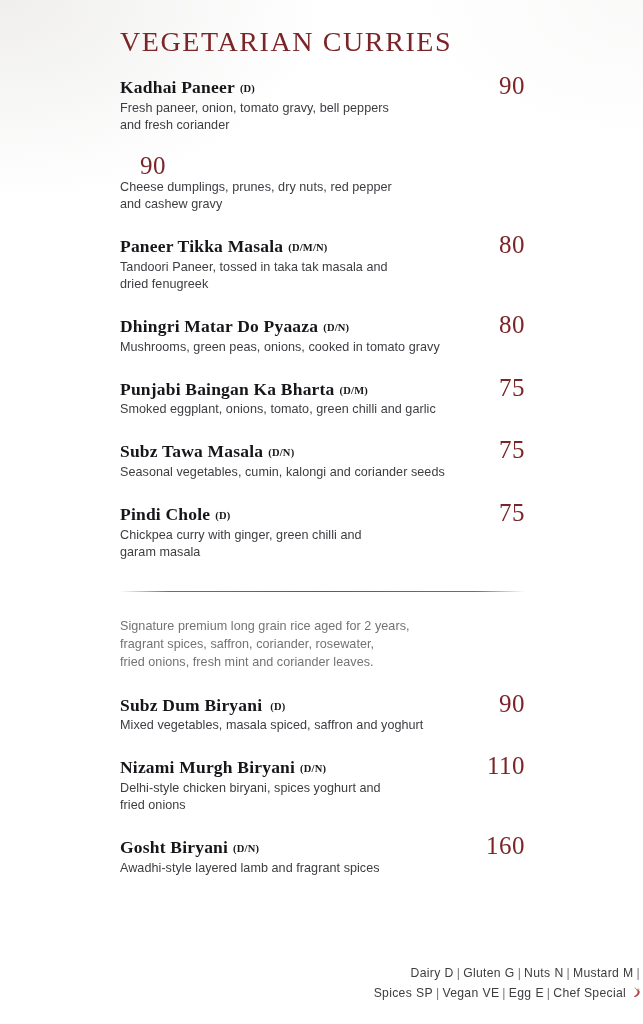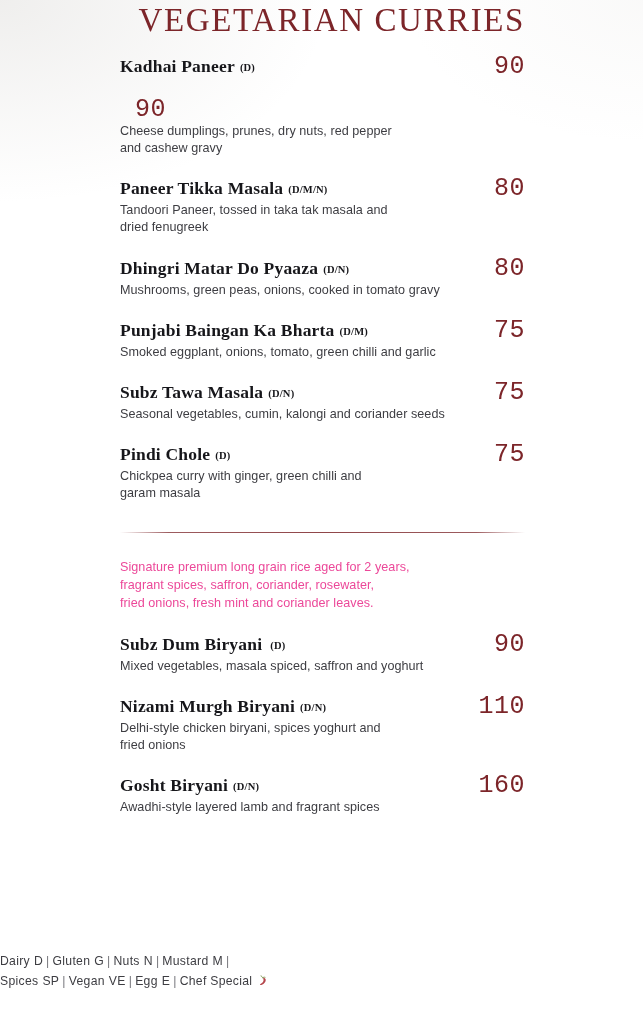--- a/index.html
+++ b/index.html
@@ -36,23 +36,22 @@
 
   
   .section-title {
     font-family: "Liberation Serif", serif;
     color: #7c2529;
     letter-spacing: 1.6px;
     line-height: 1;
     white-space: nowrap;
   }
   .section-title.curries {
-    font-size: 33px;
-    padding-top: 4px;
-    text-align: right;
+    font-size: 28px;
+    padding-top: 28px;
   }
   .section-title.biryani {
     font-size: 31px;
   }
 
   
   .items {
     margin: 0;
     padding: 0;
     list-style: none;
@@ -82,21 +81,21 @@
     font-family: "Liberation Serif", serif;
     font-weight: bold;
     font-size: 10.5px;
     color: #16161a;
     letter-spacing: 0.2px;
     margin-left: 5px;
     vertical-align: 1px;
     white-space: nowrap;
   }
   .item-price {
-    font-family: Liberation Mono, monospace;
+    font-family: Liberation Serif, serif;
     font-size: 25px;
     color: #7c2529;
     line-height: 1;
     letter-spacing: 0.5px;
     flex: 0 0 auto;
     min-width: 46px;
     text-align: right;
     position: relative;
     top: 1px;
   }
@@ -120,36 +119,36 @@
       rgba(124,37,41,0.75) 12%,
       rgba(124,37,41,0.85) 50%,
       rgba(124,37,41,0.75) 88%,
       rgba(124,37,41,0) 100%);
   }
 
   .biryani-block { margin-top: 26px; }
   .section-note {
     font-family: "Liberation Sans", sans-serif;
     font-size: 12.6px;
-    color: #ec4899;
+    color: #737373;
     line-height: 1.42;
     letter-spacing: 0.05px;
     margin-top: 18px;
     max-width: 370px;
     white-space: pre-line;
   }
   .biryani-block .items { margin-top: 9px; }
 
   
   .footer {
     position: absolute;
     left: 0;
     right: 0;
-    bottom: 30px;
-    text-align: left;
+    bottom: 18px;
+    text-align: right;
     z-index: 1;
   }
   .legend-line {
     font-family: "Liberation Sans", sans-serif;
     font-size: 12.2px;
     color: #3d3d42;
     line-height: 1.62;
     letter-spacing: 0.3px;
   }
   .legend-line .sep {
@@ -182,20 +181,22 @@
 
   <div>
     <div class="section-title curries">VEGETARIAN CURRIES</div>
 
     <ul class="items">
       <li class="item first">
         <div class="item-head">
           <div class="item-name"><span>Kadhai Paneer</span><span class="tags">(D)</span></div>
           <div class="item-price">90</div>
         </div>
+        <div class="item-desc">Fresh paneer, onion, tomato gravy, bell peppers
+and fresh coriander</div>
       </li>
 
       <li class="item">
         <div class="item-head">
           <div class="item-price">90</div>
         </div>
         <div class="item-desc">Cheese dumplings, prunes, dry nuts, red pepper
 and cashew gravy</div>
       </li>
 

